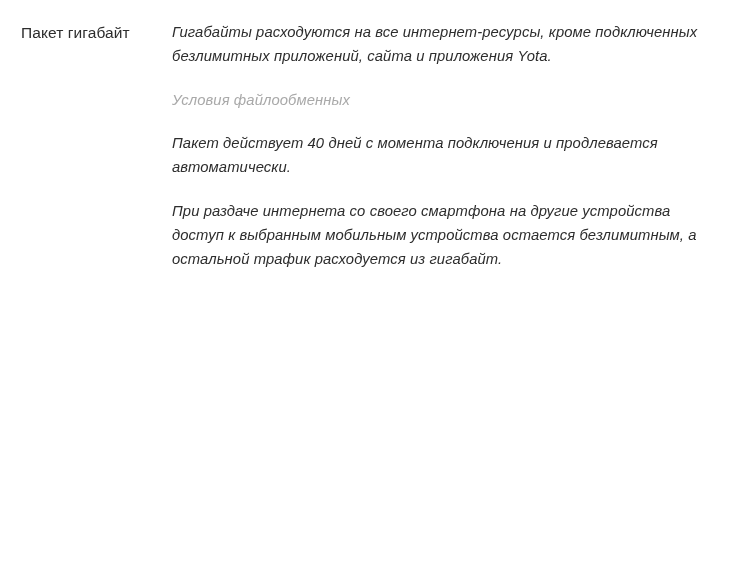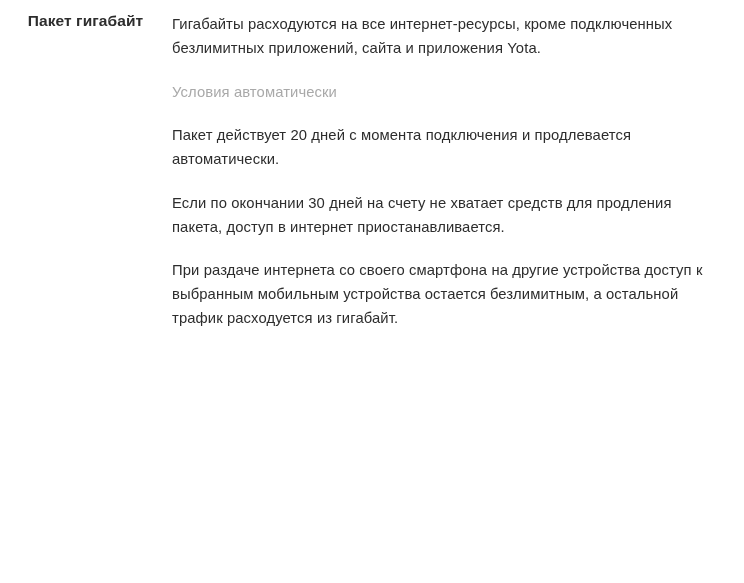--- a/index.html
+++ b/index.html
@@ -17,32 +17,32 @@
     display: flex;
     overflow: hidden;
   }
   .left-col {
     box-sizing: border-box;
     width: 172px;
     flex-shrink: 0;
     padding: 10px 10px 0 9px;
   }
   .section-title {
-    margin: 0;
+    margin: 12px;
     font-size: 15.5px;
     line-height: 22px;
-    font-weight: bold;
+    font-weight: normal;
     color: #2d2d2d;
     letter-spacing: 0.1px;
-    text-align: center;
   }
   .right-col {
     box-sizing: border-box;
     width: 545px;
-    padding-top: 12px;
+    padding-top: 20px;
+    font-style: italic;
   }
   .right-col p {
     margin: 0 0 19.5px 0;
     font-size: 14.8px;
     line-height: 24px;
     color: #2d2d2d;
     letter-spacing: 0.1px;
   }
   .right-col p.subheading {
     color: #a9a9a9;
@@ -50,18 +50,17 @@
 </style>
 </head>
 <body>
 
 <div class="page">
   <div class="left-col">
     <h2 class="section-title">Пакет гигабайт</h2>
   </div>
   <div class="right-col">
     <p>Гигабайты расходуются на все интернет-ресурсы, кроме подключенных безлимитных приложений, сайта и приложения Yota.</p>
-    <p class="subheading">Условия автоматически</p>
-    <p>Пакет действует 20 дней с момента подключения и продлевается автоматически.</p>
-    <p>Если по окончании 30 дней на счету не хватает средств для продления пакета, доступ в интернет приостанавливается.</p>
+    <p class="subheading">Условия файлообменных</p>
+    <p>Пакет действует 40 дней с момента подключения и продлевается автоматически.</p>
     <p>При раздаче интернета со своего смартфона на другие устройства доступ к выбранным мобильным устройства остается безлимитным, а остальной трафик расходуется из гигабайт.</p>
   </div>
 </div>
 
 </body></html>

